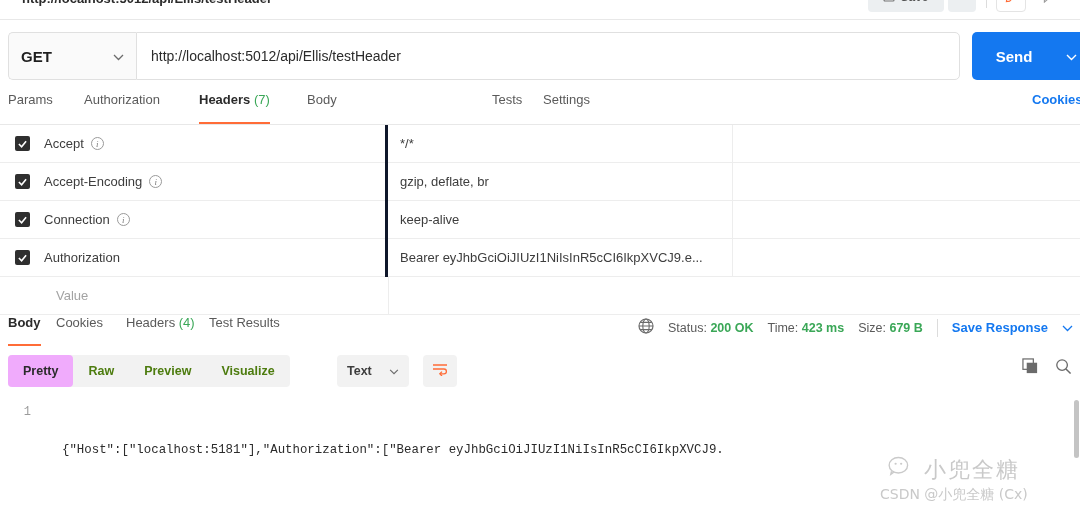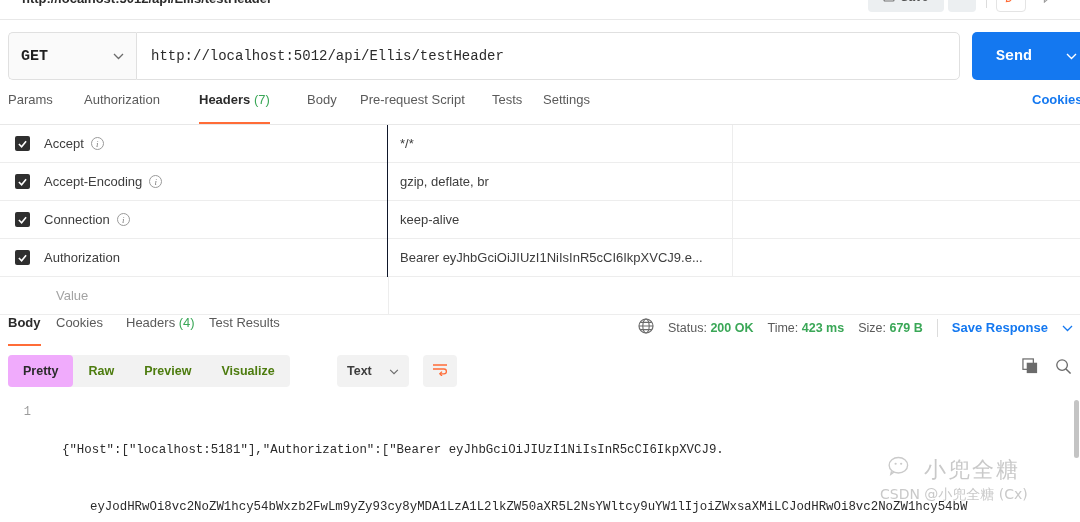--- a/index.html
+++ b/index.html
@@ -41,21 +41,21 @@
     border-radius: 4px; display: flex; align-items: center; justify-content: center;
   }
   .top-icon-btn.edit { left: 996px; background: #fff; border: 1px solid #e4e4e4; }
   .top-icon-btn.comment { left: 1034px; }
   .strip-rule {
     position: absolute; left: 0; top: 19px; width: 1080px; height: 1px;
     background: #e8e8e8;
   }
 
   
-  .urlbar { position: absolute; left: 0; top: 32px; width: 869px; height: 48px; font-family: Liberation Mono, monospace; }
+  .urlbar { position: absolute; left: 0; top: 32px; width: 869px; height: 48px; }
   .method-box {
     position: absolute; left: 8px; top: 0; width: 128px; height: 48px;
     background: #fafafa; border: 1px solid #e0e0e0; border-right: none;
     border-radius: 5px 0 0 5px;
     display: flex; align-items: center; padding: 0 12px; justify-content: space-between;
   }
   .method-label { font-size: 15px; font-weight: bold; color: #1f1f1f; }
   .url-input {
     position: absolute; left: 136px; top: 0; width: 824px; height: 48px;
     background: #fff; border: 1px solid #e0e0e0; border-radius: 0 5px 5px 0;
@@ -111,21 +111,21 @@
   .hdr-row.first { border-top: none; }
   .hdr-cb-cell { width: 44px; display: flex; align-items: center; justify-content: center; }
   .cbox {
     width: 15px; height: 15px; background: #2f2f2f; border-radius: 2px;
     display: flex; align-items: center; justify-content: center;
   }
   .cbox svg { display: block; }
   .hdr-key {
     width: 344px; font-size: 13px; color: #3d3d3d;
     display: flex; align-items: center; gap: 7px;
-    border-right: 1px solid #0f172a; height: 38px; padding-right: 10px;
+    border-right: 3px solid #0f172a; height: 38px; padding-right: 10px;
   }
   .hdr-key.placeholder { color: #a3a3a3; }
   .info-icon {
     width: 13px; height: 13px; border: 1px solid #9a9a9a; border-radius: 50%;
     font-size: 9px; color: #7d7d7d; display: flex; align-items: center;
     justify-content: center; font-family: "Liberation Serif", serif; font-style: italic;
     flex: 0 0 auto;
   }
   .hdr-val {
     width: 345px; font-size: 13px; color: #3d3d3d;
@@ -286,21 +286,20 @@
           </svg>
       </span>
     </div>
   </div>
 
   <div class="reqtabs">
     <div class="reqtab" style="left:8px"><span>Params</span></div>
     <div class="reqtab" style="left:84px"><span>Authorization</span></div>
     <div class="reqtab active" style="left:199px"><span>Headers</span> <span class="count">(7)</span></div>
     <div class="reqtab" style="left:307px"><span>Body</span></div>
-    <div class="reqtab" style="left:360px"><span>Pre-request Script</span></div>
     <div class="reqtab" style="left:492px"><span>Tests</span></div>
     <div class="reqtab" style="left:543px"><span>Settings</span></div>
     <div class="cookies-link">Cookies</div>
     <div class="reqtabs-rule"></div>
   </div>
 
   <div class="hdr-table">
 
     <div class="hdr-row first">
       <div class="hdr-cb-cell">
@@ -444,21 +443,20 @@
           <circle cx="7.5" cy="7.5" r="5.6" fill="none" stroke="#6b6b6b" stroke-width="1.4"></circle>
           <path d="M11.6 11.6L16.5 16.5" stroke="#6b6b6b" stroke-width="1.6"></path>
         </svg>
     </span>
   </div>
 
   <div class="code-area">
     <div class="gutter">1</div>
     <div class="code-lines">
       <div>{"Host":["localhost:5181"],"Authorization":["Bearer eyJhbGciOiJIUzI1NiIsInR5cCI6IkpXVCJ9.</div>
-      <div class="code-indent">eyJodHRwOi8vc2NoZW1hcy54bWxzb2FwLm9yZy93cy8yMDA1LzA1L2lkZW50aXR5L2NsYWltcy9uYW1lIjoiZWxsaXMiLCJodHRwOi8vc2NoZW1hcy54bW</div>
       
       
       
       
     </div>
   </div>
 
   <div class="scroll-v"></div>
 
   <div class="watermark">

